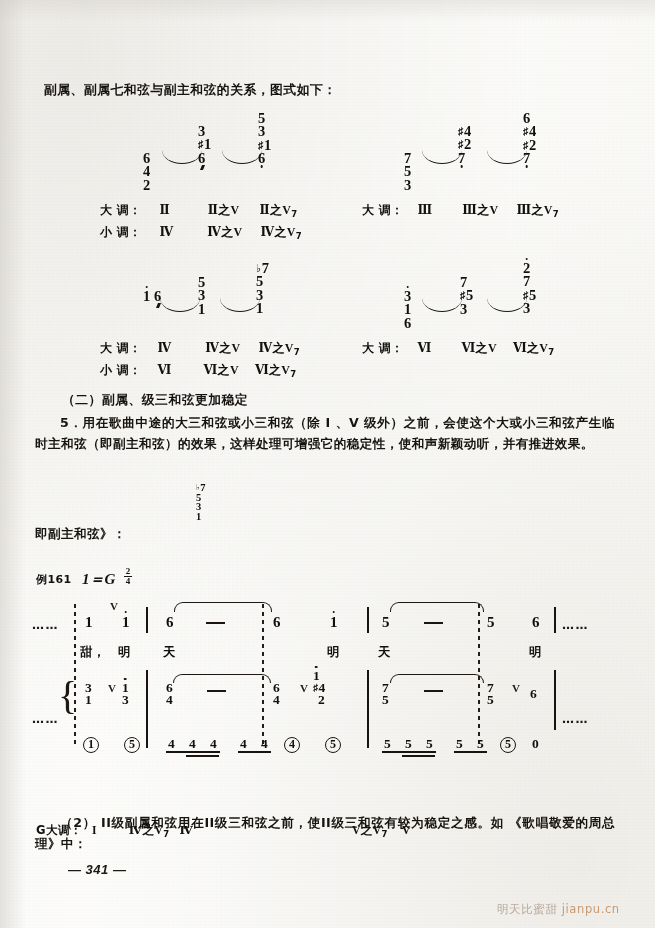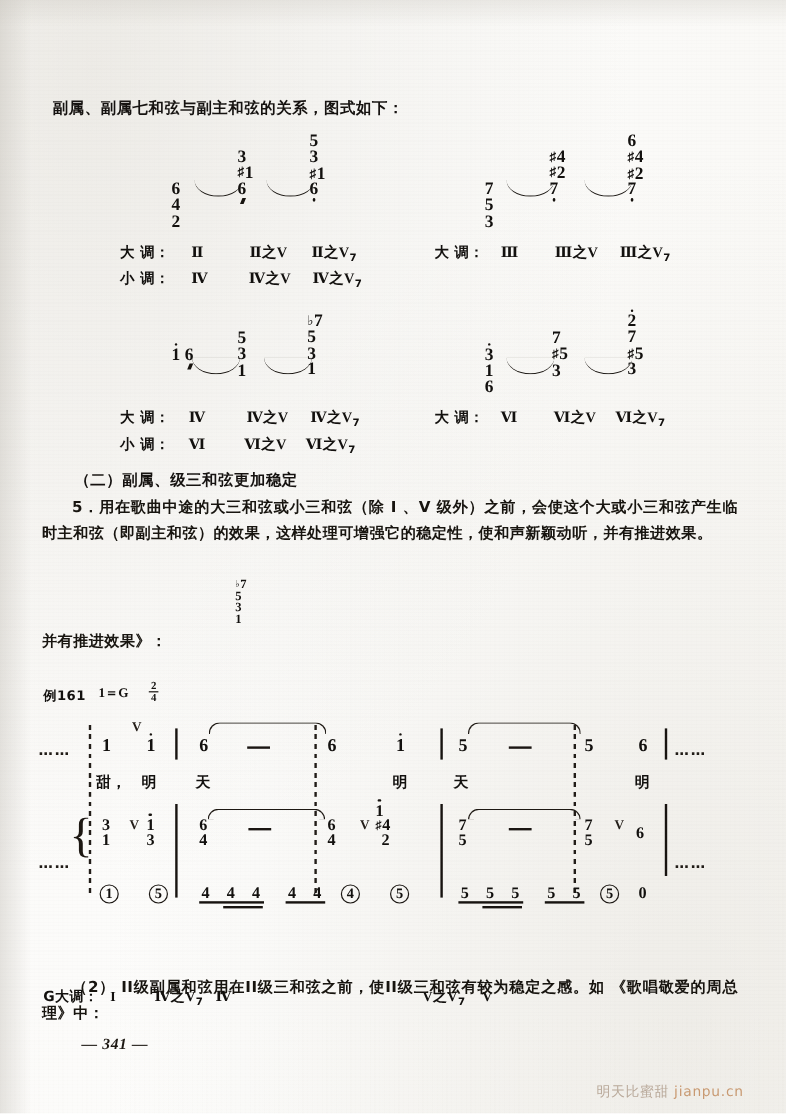--- a/index.html
+++ b/index.html
@@ -217,22 +217,23 @@
   }
 
   .exlabel {
     position: absolute;
     font-size: 11px;
     font-weight: bold;
   }
   .keysig {
     position: absolute;
     font-family: "Liberation Serif", "DejaVu Serif", serif;
-    font-size: 11px;
-    font-weight: bold;
+    font-size: 15px;
+    font-weight: bold;
+    font-style: italic;
   }
   .meter {
     position: absolute;
     font-family: "Liberation Serif", "DejaVu Serif", serif;
     font-size: 9px;
     font-weight: bold;
     line-height: 9px;
     text-align: center;
   }
   .meter i { font-style: normal; display:block; }
@@ -241,21 +242,21 @@
   .analysis {
     position: absolute;
     font-size: 11.6px;
     font-weight: bold;
     white-space: nowrap;
     margin-top: 48px;
   }
 
   .pagenum {
     position: absolute;
-    font-family: Liberation Serif, serif;
+    font-family: Liberation Sans, sans-serif;
     font-style: italic;
     font-size: 13px;
     font-weight: bold;
     color: #1d1813;
     letter-spacing: .5px;
   }
   .watermark {
     position: absolute;
     font-size: 11.5px;
     color: #b9a99a;
@@ -380,21 +381,21 @@
   <div class="heading cn" style="left:62px; top:392px;">（二）副属、级三和弦更加稳定</div>
 
   <div class="para cn" style="left:35px; top:413px; width:580px; text-indent:25px;">5．用在歌曲中途的大三和弦或小三和弦（除 I 、V 级外）之前，会使这个大或小三和弦产生临时主和弦（即副主和弦）的效果，这样处理可增强它的稳定性，使和声新颖动听，并有推进效果。</div>
 
   <div class="stack" style="left:196px; top:483px; font-size:10.5px; line-height:9.6px;">
     <span class="n" style="height:9.6px;"><span class="acc" style="font-size:8px;">♭</span>7</span>
     <span class="n" style="height:9.6px;">5</span>
     <span class="n" style="height:9.6px;">3</span>
     <span class="n" style="height:9.6px;">1</span>
   </div>
-  <div class="para cn" style="left:35px; top:524px; width:300px;">并有推进效果》：</div>
+  <div class="para cn" style="left:35px; top:524px; width:300px;">即副主和弦》：</div>
 
   <div class="exlabel cn" style="left:36px; top:572px;">例161</div>
   <div class="keysig" style="left:82px; top:570px;">1＝G</div>
   <div class="meter" style="left:124px; top:567px;">
     <i>2</i>
     <span class="bar"></span>
     <i>4</i>
   </div>
 
   <div class="dots" style="left:32px; top:618px;">……</div>

